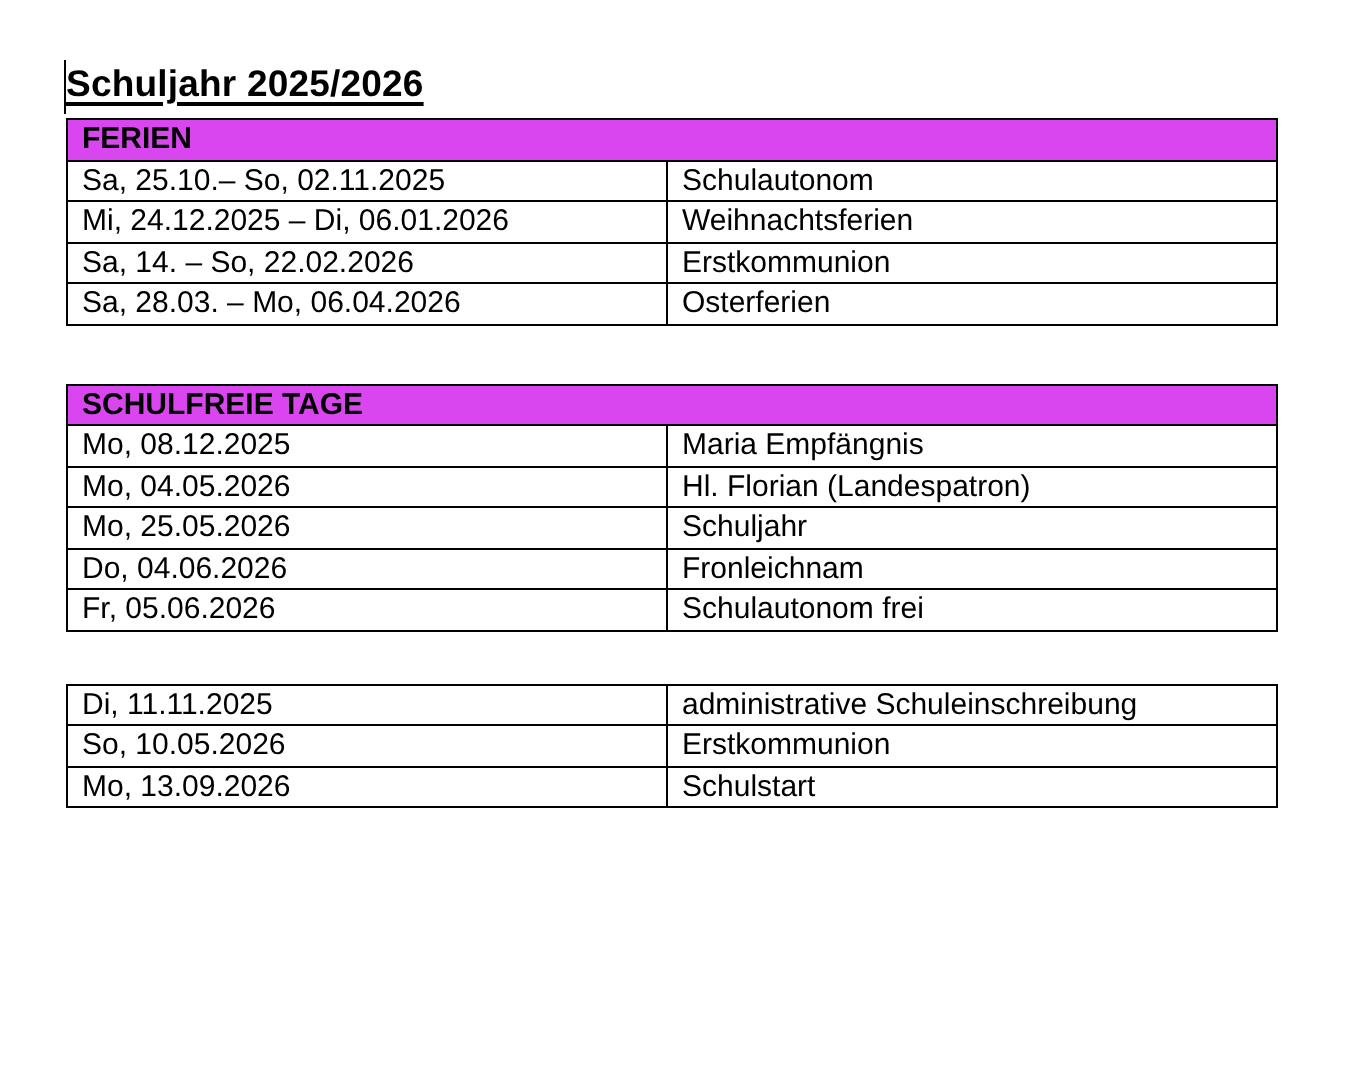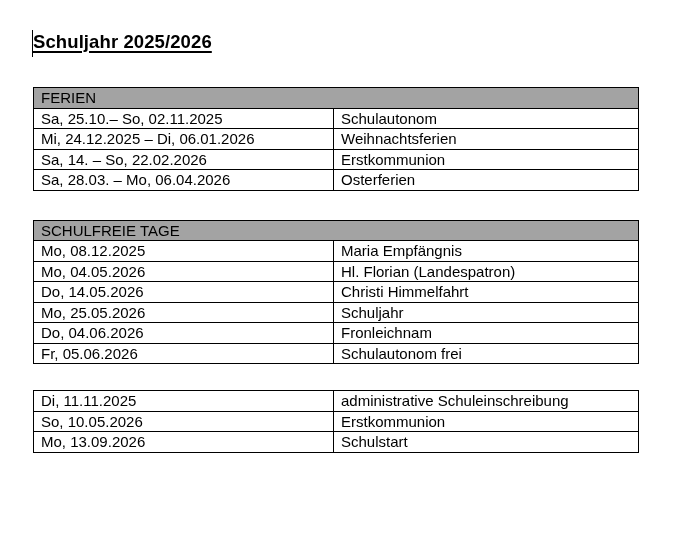--- a/index.html
+++ b/index.html
@@ -17,21 +17,21 @@
   }
   .page {
     position: absolute;
     left: 33px;
     top: 31px;
     width: 605px;
   }
   .title-row {
     position: relative;
     height: 24px;
-    margin-bottom: 32px;
+    margin-bottom: 4px;
   }
   .caret {
     position: absolute;
     left: -1px;
     top: -1px;
     width: 1px;
     height: 27px;
     background: #000000;
   }
   .doc-title {
@@ -56,22 +56,22 @@
     border: 1px solid #000000;
     height: 19.5px;
     padding: 0 4px 0 7px;
     font-size: 15px;
     line-height: 1;
     vertical-align: middle;
     white-space: nowrap;
     overflow: hidden;
   }
   table.cal tr.hdr td {
-    background: #a3a3a3;
-    font-weight: 400;
+    background: #d946ef;
+    font-weight: 700;
     margin-left: 20px;
   }
   .gap-a { margin-top: 29px; }
   .gap-b { margin-top: 26px; }
 </style>
 </head>
 <body>
 
 <div class="page">
 
@@ -119,24 +119,20 @@
     </tr>
     <tr>
       <td>Mo, 08.12.2025</td>
       <td>Maria Empfängnis</td>
     </tr>
     <tr>
       <td>Mo, 04.05.2026</td>
       <td>Hl. Florian (Landespatron)</td>
     </tr>
     <tr>
-      <td>Do, 14.05.2026</td>
-      <td>Christi Himmelfahrt</td>
-    </tr>
-    <tr>
       <td>Mo, 25.05.2026</td>
       <td>Schuljahr</td>
     </tr>
     <tr>
       <td>Do, 04.06.2026</td>
       <td>Fronleichnam</td>
     </tr>
     <tr>
       <td>Fr, 05.06.2026</td>
       <td>Schulautonom frei</td>

